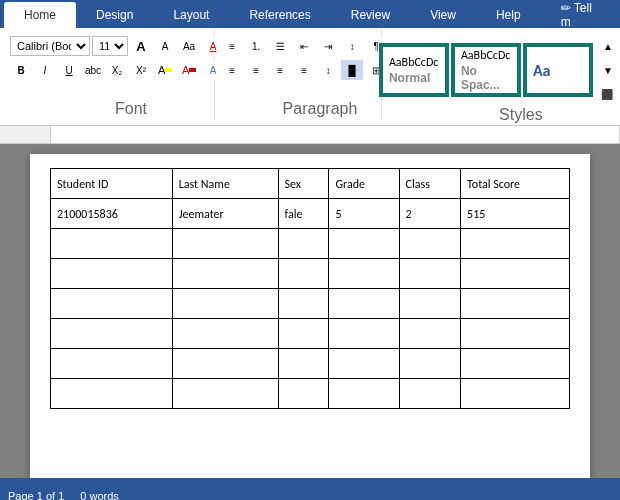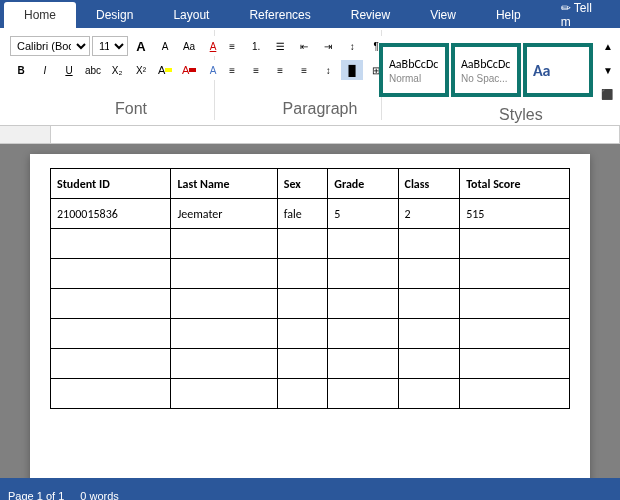--- a/index.html
+++ b/index.html
@@ -103,21 +103,21 @@
       align-items: flex-start;
       justify-content: center;
       border: 4px solid #0f766e;
       padding: 2px 6px;
       height: 54px;
       width: 70px;
       cursor: pointer;
       font-size: 11px;
       background: #fff;
     }
-    .style-box-label { font-size: 10px; color: #888; margin-top: 2px; }
+    .style-box-label { font-size: 12px; color: #888; margin-top: 2px; font-weight: bold; }
 
     
     .ruler {
       background: #f0f0f0;
       height: 18px;
       border-bottom: 1px solid #ccc;
       display: flex;
       align-items: center;
       padding-left: 50px;
     }
@@ -156,21 +156,21 @@
     }
     .word-table th, .word-table td {
       border: 1px solid #000;
       padding: 4px 6px;
       font-size: 12px;
       font-family: Calibri, Arial, sans-serif;
       text-align: left;
       height: 30px;
     }
     .word-table th {
-      font-weight: bold;
+      font-weight: normal;
     }
     .word-table td { vertical-align: middle; }
 
     
     .status-bar {
       background: #2b579a;
       height: 36px;
       display: flex;
       align-items: center;
       padding: 0 8px;

